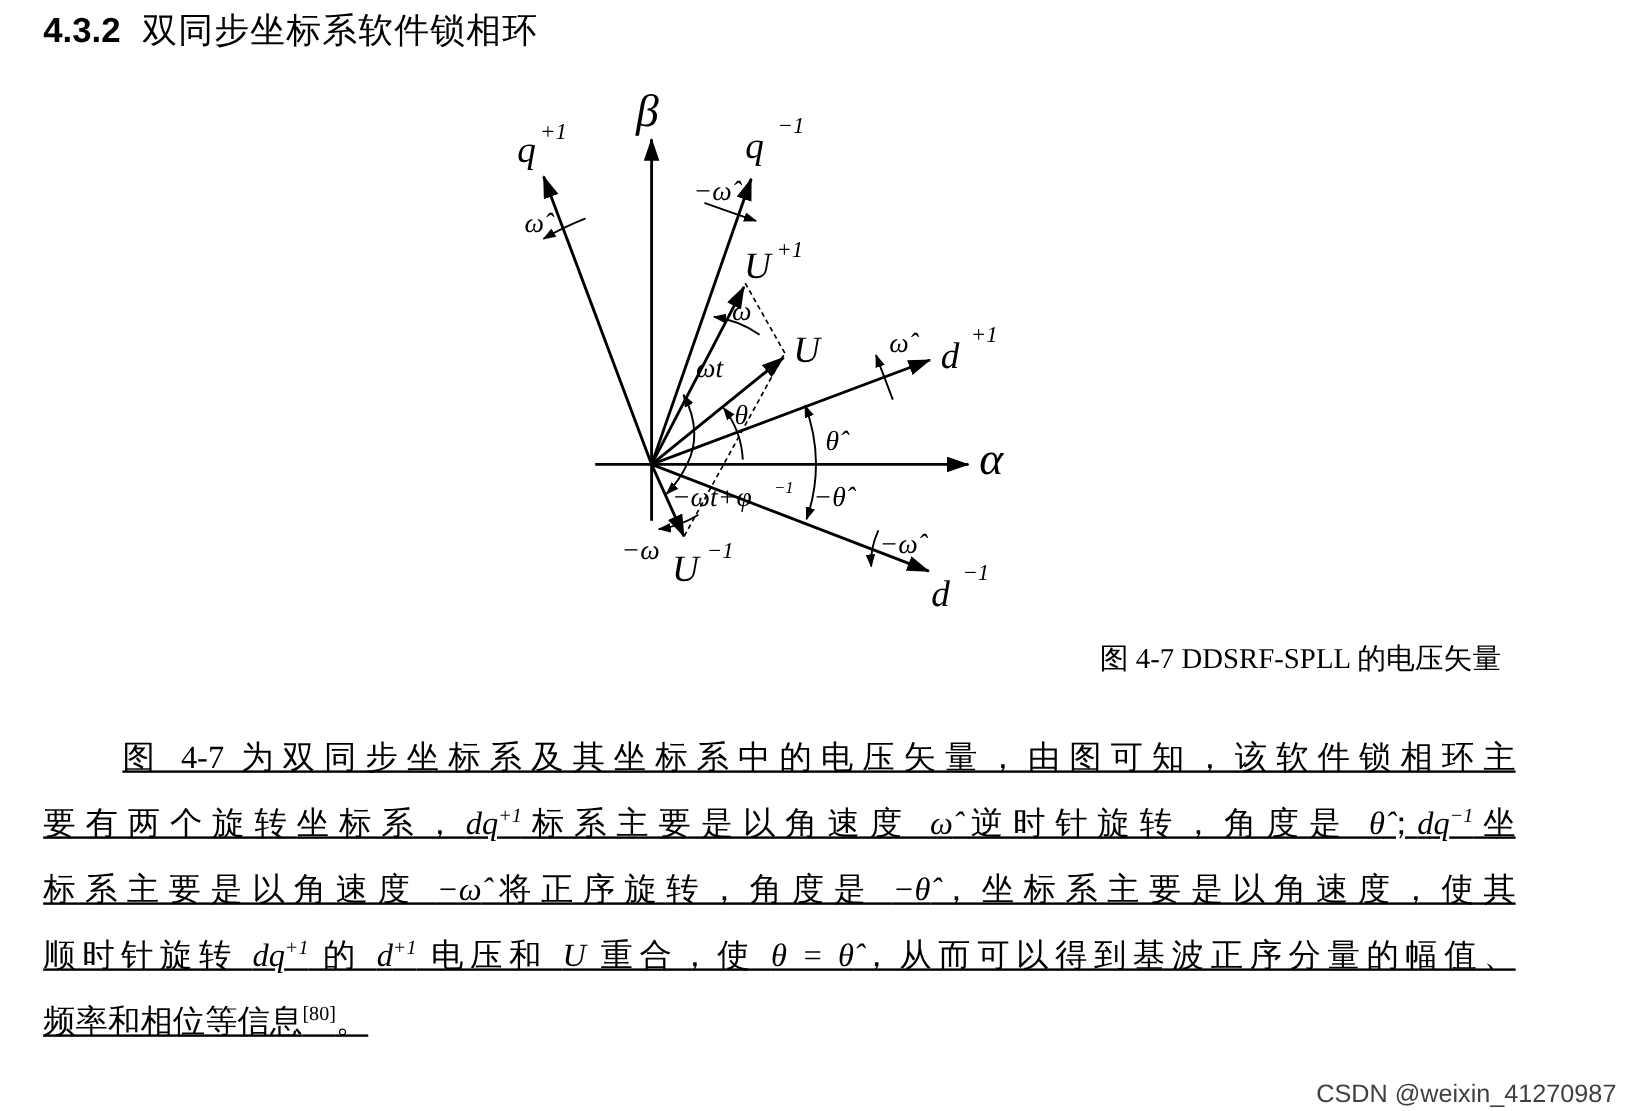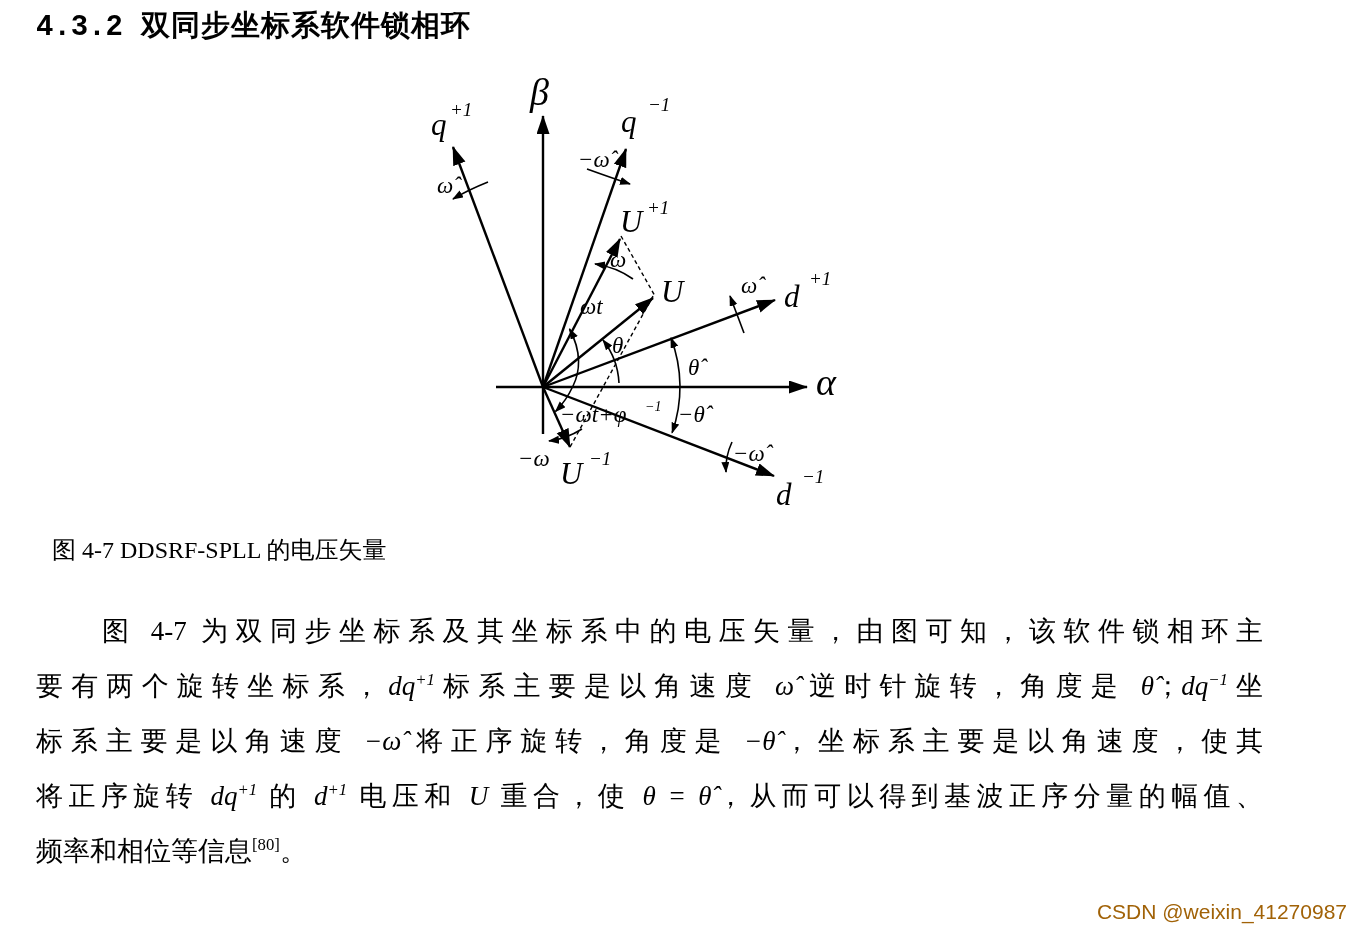--- a/index.html
+++ b/index.html
@@ -1,31 +1,31 @@
 <!DOCTYPE html>
 <html><head>
 <meta charset="utf-8">
 <style>
   html,body{margin:0;padding:0;background:#fff;}
   #page{position:relative;width:1369px;height:926px;background:#ffffff;overflow:hidden;
         font-family:"Liberation Serif",serif;color:#000;}
   .heading{position:absolute;left:36px;top:6px;font-size:29px;white-space:nowrap;}
-  .heading .num{font-family:Liberation Mono, monospace;font-weight:700;}
-  .heading .zh{font-family:"Liberation Sans",sans-serif;font-weight:700;margin-left:18px;letter-spacing:1px;}
+  .heading .num{font-family:Liberation Sans, sans-serif;font-weight:700;}
+  .heading .zh{font-family:"Liberation Sans",sans-serif;font-weight:400;margin-left:18px;letter-spacing:1px;}
   #diagram{position:absolute;left:420px;top:75px;}
-  .cap{position:absolute;left:52px;top:530px;width:1227px;height:40px;line-height:40px;
-       text-align:left;font-size:24px;}
-  .para{position:absolute;left:36px;top:604px;width:1227px;font-size:27px;}
+  .cap{position:absolute;left:24px;top:530px;width:1227px;height:40px;line-height:40px;
+       text-align:right;font-size:24px;}
+  .para{position:absolute;left:36px;top:604px;width:1227px;font-size:27px;text-decoration:underline;}
   .para-line{height:55px;line-height:55px;}
   .just{text-align:justify;text-align-last:justify;}
   .indent{padding-left:66px;}
   .para .math{font-style:italic;}
   .para .sup{font-size:0.62em;vertical-align:super;line-height:0;}
   .watermark{position:absolute;right:22px;bottom:2px;font-family:"Liberation Sans",sans-serif;
-             font-size:21px;color:#a16207;}
+             font-size:21px;color:#404040;}
   svg text{fill:#000;}
   .ax-lbl{font-size:38px;font-style:italic;}
   .vec-lbl{font-size:31px;font-style:italic;}
   .vec-sup{font-size:19px;font-style:italic;}
   .ang-lbl{font-size:23px;font-style:italic;}
   .ang-sup{font-size:14px;font-style:italic;}
   .vec{stroke:#000;stroke-width:2.4;}
   .arc{stroke:#000;stroke-width:1.6;fill:none;}
   .dash{stroke:#000;stroke-width:1.4;stroke-dasharray:4 3;}
 </style>
@@ -120,19 +120,19 @@
     <text class="ang-lbl" x="140" y="347">−ωt+φ</text>
     <text class="ang-sup" x="225" y="336">−1</text>
   </svg>
 
   <div class="cap">图 4-7 DDSRF-SPLL 的电压矢量</div>
 
   <div class="para">
     <div class="para-line just indent"><span>图 4-7 为双同步坐标系及其坐标系中的电压矢量，由图可知，该软件锁相环主</span></div>
     <div class="para-line just"><span>要有两个旋转坐标系，</span><span class="math">dq</span><span class="math sup">+1</span><span>标系主要是以角速度 </span><span class="math">ω̂</span><span> 逆时针旋转，角度是 </span><span class="math">θ̂</span><span>；</span><span class="math">dq</span><span class="math sup">−1</span><span>坐</span></div>
     <div class="para-line just"><span>标系主要是以角速度 </span><span class="math">−ω̂</span><span> 将正序旋转，角度是 </span><span class="math">−θ̂</span><span>，坐标系主要是以角速度，使其</span></div>
-    <div class="para-line just"><span>将正序旋转 </span><span class="math">dq</span><span class="math sup">+1</span><span> 的 </span><span class="math">d</span><span class="math sup">+1</span><span> 电压和 </span><span class="math">U</span><span> 重合，使 </span><span class="math">θ = θ̂</span><span>，从而可以得到基波正序分量的幅值、</span></div>
+    <div class="para-line just"><span>顺时针旋转 </span><span class="math">dq</span><span class="math sup">+1</span><span> 的 </span><span class="math">d</span><span class="math sup">+1</span><span> 电压和 </span><span class="math">U</span><span> 重合，使 </span><span class="math">θ = θ̂</span><span>，从而可以得到基波正序分量的幅值、</span></div>
     <div class="para-line"><span>频率和相位等信息</span><span class="sup">[80]</span><span>。</span></div>
   </div>
 
   <div class="watermark">CSDN @weixin_41270987</div>
 
 </div>
 
 </body></html>

